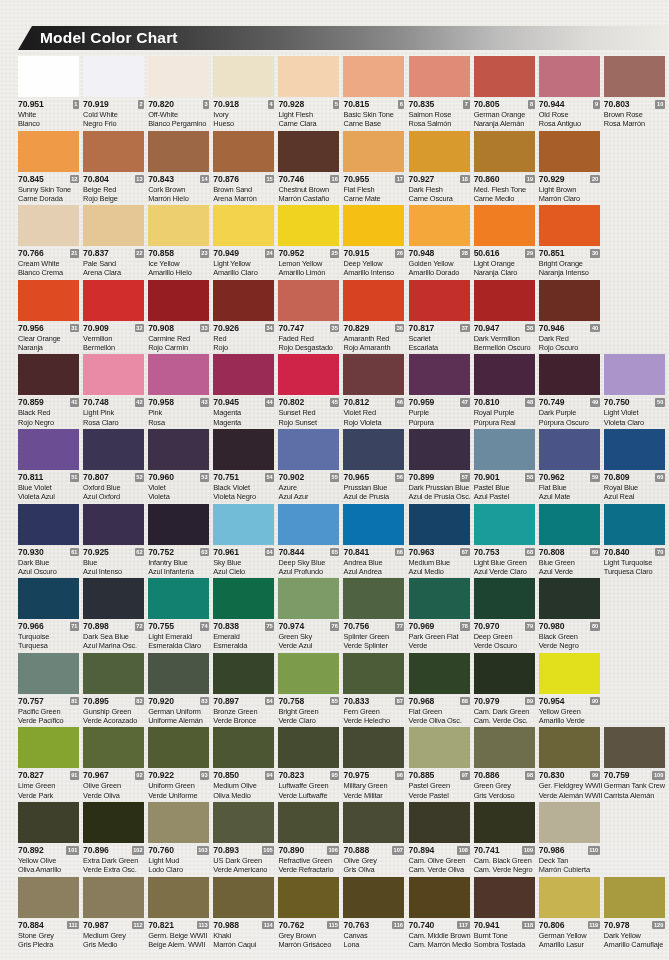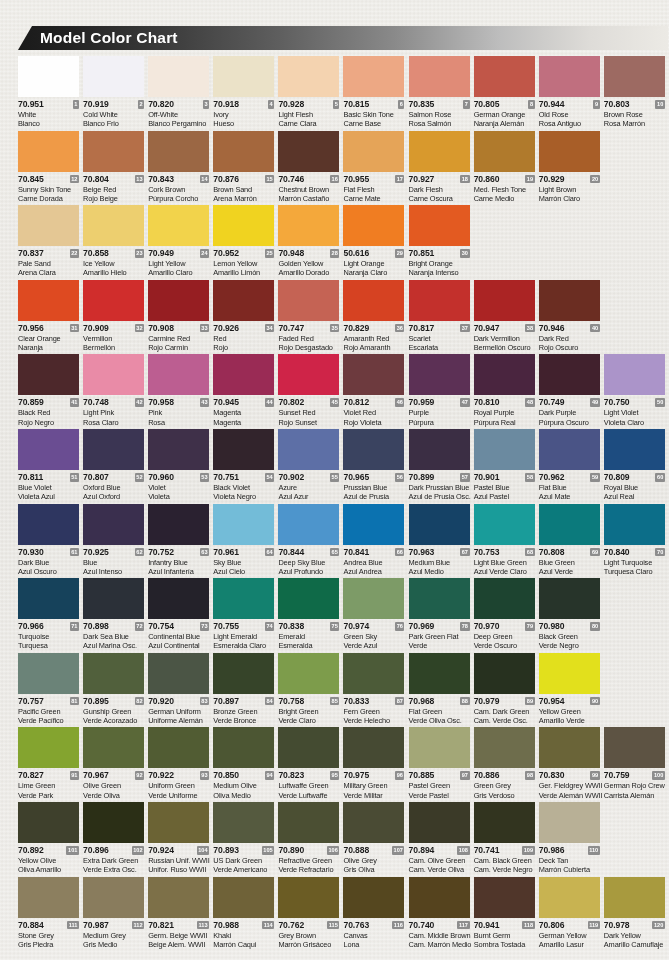--- a/index.html
+++ b/index.html
@@ -163,21 +163,21 @@
           </div>
         </div>
         <div class="cell">
           <div class="swatch" style="background: rgb(242, 241, 246);"></div>
           <div class="meta">
             <div class="code-line">
               <span class="code">70.919</span>
               <span class="num">2</span>
             </div>
             <div class="name-en">Cold White</div>
-            <div class="name-es">Blanco Frio</div>
+            <div class="name-es">Negro Frio</div>
           </div>
         </div>
         <div class="cell">
           <div class="swatch" style="background: rgb(243, 232, 221);"></div>
           <div class="meta">
             <div class="code-line">
               <span class="code">70.820</span>
               <span class="num">3</span>
             </div>
             <div class="name-en">Off-White</div>
@@ -286,21 +286,21 @@
           </div>
         </div>
         <div class="cell">
           <div class="swatch" style="background: rgb(155, 103, 68);"></div>
           <div class="meta">
             <div class="code-line">
               <span class="code">70.843</span>
               <span class="num">14</span>
             </div>
             <div class="name-en">Cork Brown</div>
-            <div class="name-es">Púrpura Corcho</div>
+            <div class="name-es">Marrón Hielo</div>
           </div>
         </div>
         <div class="cell">
           <div class="swatch" style="background: rgb(164, 103, 61);"></div>
           <div class="meta">
             <div class="code-line">
               <span class="code">70.876</span>
               <span class="num">15</span>
             </div>
             <div class="name-en">Brown Sand</div>
@@ -358,20 +358,31 @@
               <span class="code">70.929</span>
               <span class="num">20</span>
             </div>
             <div class="name-en">Light Brown</div>
             <div class="name-es">Marrón Claro</div>
           </div>
         </div>
       </div>
       <div class="row">
         <div class="cell">
+          <div class="swatch" style="background: rgb(228, 207, 178);"></div>
+          <div class="meta">
+            <div class="code-line">
+              <span class="code">70.766</span>
+              <span class="num">21</span>
+            </div>
+            <div class="name-en">Cream White</div>
+            <div class="name-es">Blanco Crema</div>
+          </div>
+        </div>
+        <div class="cell">
           <div class="swatch" style="background: rgb(228, 199, 148);"></div>
           <div class="meta">
             <div class="code-line">
               <span class="code">70.837</span>
               <span class="num">22</span>
             </div>
             <div class="name-en">Pale Sand</div>
             <div class="name-es">Arena Clara</div>
           </div>
         </div>
@@ -402,20 +413,31 @@
           <div class="meta">
             <div class="code-line">
               <span class="code">70.952</span>
               <span class="num">25</span>
             </div>
             <div class="name-en">Lemon Yellow</div>
             <div class="name-es">Amarillo Limón</div>
           </div>
         </div>
         <div class="cell">
+          <div class="swatch" style="background: rgb(245, 192, 19);"></div>
+          <div class="meta">
+            <div class="code-line">
+              <span class="code">70.915</span>
+              <span class="num">26</span>
+            </div>
+            <div class="name-en">Deep Yellow</div>
+            <div class="name-es">Amarillo Intenso</div>
+          </div>
+        </div>
+        <div class="cell">
           <div class="swatch" style="background: rgb(244, 168, 59);"></div>
           <div class="meta">
             <div class="code-line">
               <span class="code">70.948</span>
               <span class="num">28</span>
             </div>
             <div class="name-en">Golden Yellow</div>
             <div class="name-es">Amarillo Dorado</div>
           </div>
         </div>
@@ -896,31 +918,20 @@
           <div class="meta">
             <div class="code-line">
               <span class="code">70.898</span>
               <span class="num">72</span>
             </div>
             <div class="name-en">Dark Sea Blue</div>
             <div class="name-es">Azul Marina Osc.</div>
           </div>
         </div>
         <div class="cell">
-          <div class="swatch" style="background: rgb(36, 34, 42);"></div>
-          <div class="meta">
-            <div class="code-line">
-              <span class="code">70.754</span>
-              <span class="num">73</span>
-            </div>
-            <div class="name-en">Continental Blue</div>
-            <div class="name-es">Azul Continental</div>
-          </div>
-        </div>
-        <div class="cell">
           <div class="swatch" style="background: rgb(19, 129, 111);"></div>
           <div class="meta">
             <div class="code-line">
               <span class="code">70.755</span>
               <span class="num">74</span>
             </div>
             <div class="name-en">Light Emerald</div>
             <div class="name-es">Esmeralda Claro</div>
           </div>
         </div>
@@ -940,20 +951,31 @@
           <div class="meta">
             <div class="code-line">
               <span class="code">70.974</span>
               <span class="num">76</span>
             </div>
             <div class="name-en">Green Sky</div>
             <div class="name-es">Verde Azul</div>
           </div>
         </div>
         <div class="cell">
+          <div class="swatch" style="background: rgb(79, 99, 67);"></div>
+          <div class="meta">
+            <div class="code-line">
+              <span class="code">70.756</span>
+              <span class="num">77</span>
+            </div>
+            <div class="name-en">Splinter Green</div>
+            <div class="name-es">Verde Splinter</div>
+          </div>
+        </div>
+        <div class="cell">
           <div class="swatch" style="background: rgb(31, 95, 76);"></div>
           <div class="meta">
             <div class="code-line">
               <span class="code">70.969</span>
               <span class="num">78</span>
             </div>
             <div class="name-en">Park Green Flat</div>
             <div class="name-es">Verde</div>
           </div>
         </div>
@@ -1181,21 +1203,21 @@
             <div class="name-es">Verde Alemán WWII</div>
           </div>
         </div>
         <div class="cell">
           <div class="swatch" style="background: rgb(93, 83, 67);"></div>
           <div class="meta">
             <div class="code-line">
               <span class="code">70.759</span>
               <span class="num">100</span>
             </div>
-            <div class="name-en">German Rojo Crew</div>
+            <div class="name-en">German Tank Crew</div>
             <div class="name-es">Carrista Alemán</div>
           </div>
         </div>
       </div>
       <div class="row">
         <div class="cell">
           <div class="swatch" style="background: rgb(62, 64, 44);"></div>
           <div class="meta">
             <div class="code-line">
               <span class="code">70.892</span>
@@ -1210,28 +1232,28 @@
           <div class="meta">
             <div class="code-line">
               <span class="code">70.896</span>
               <span class="num">102</span>
             </div>
             <div class="name-en">Extra Dark Green</div>
             <div class="name-es">Verde Extra Osc.</div>
           </div>
         </div>
         <div class="cell">
-          <div class="swatch" style="background: rgb(107, 99, 52);"></div>
-          <div class="meta">
-            <div class="code-line">
-              <span class="code">70.924</span>
-              <span class="num">104</span>
-            </div>
-            <div class="name-en">Russian Unif. WWII</div>
-            <div class="name-es">Unifor. Ruso WWII</div>
+          <div class="swatch" style="background: rgb(148, 140, 104);"></div>
+          <div class="meta">
+            <div class="code-line">
+              <span class="code">70.760</span>
+              <span class="num">103</span>
+            </div>
+            <div class="name-en">Light Mud</div>
+            <div class="name-es">Lodo Claro</div>
           </div>
         </div>
         <div class="cell">
           <div class="swatch" style="background: rgb(85, 90, 63);"></div>
           <div class="meta">
             <div class="code-line">
               <span class="code">70.893</span>
               <span class="num">105</span>
             </div>
             <div class="name-en">US Dark Green</div>
@@ -1372,21 +1394,21 @@
             <div class="name-es">Cam. Marrón Medio</div>
           </div>
         </div>
         <div class="cell">
           <div class="swatch" style="background: rgb(80, 54, 42);"></div>
           <div class="meta">
             <div class="code-line">
               <span class="code">70.941</span>
               <span class="num">118</span>
             </div>
-            <div class="name-en">Burnt Germ</div>
+            <div class="name-en">Burnt Tone</div>
             <div class="name-es">Sombra Tostada</div>
           </div>
         </div>
         <div class="cell">
           <div class="swatch" style="background: rgb(200, 179, 81);"></div>
           <div class="meta">
             <div class="code-line">
               <span class="code">70.806</span>
               <span class="num">119</span>
             </div>

